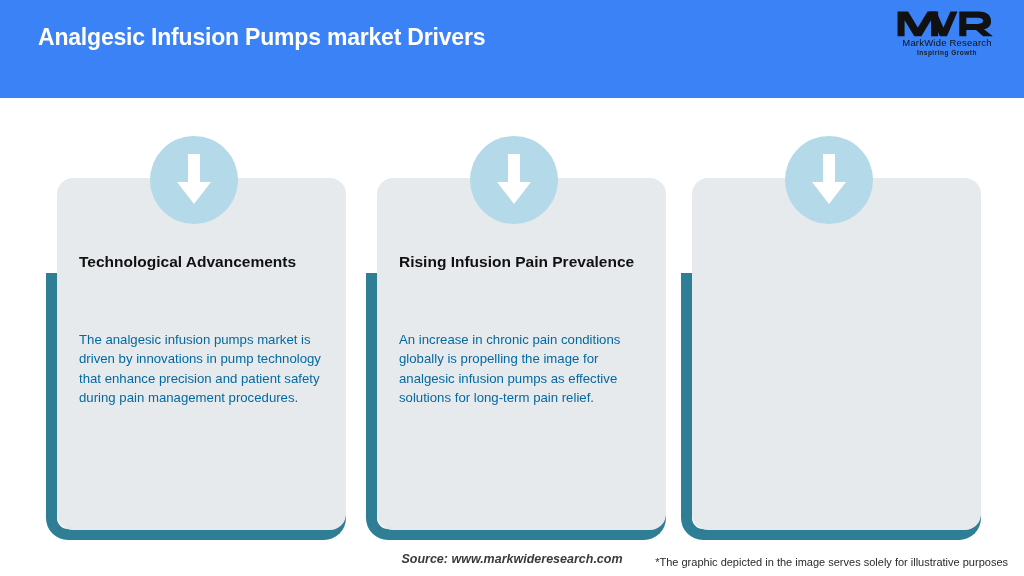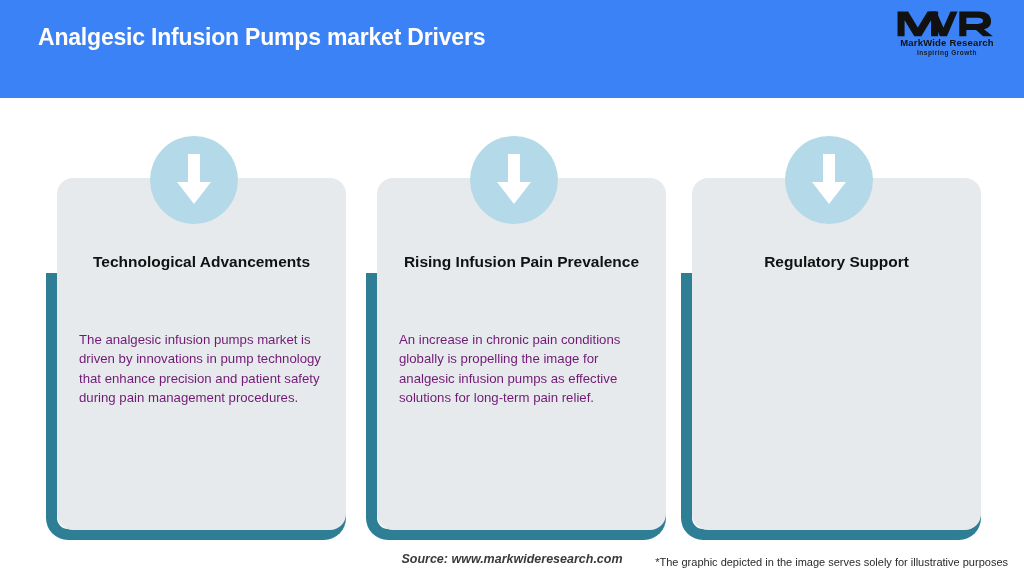--- a/index.html
+++ b/index.html
@@ -45,21 +45,21 @@
     text-align: center;
   }
   .logo-mark {
     display: block;
     margin: 0 auto;
     height: 30px;
   }
   .logo-name {
     display: block;
     font-size: 9.5px;
-    font-weight: bold;
+    font-weight: normal;
     color: #111111;
     letter-spacing: 0.2px;
     margin-top: -1px;
   }
   .logo-tag {
     display: block;
     font-size: 6.5px;
     font-weight: bold;
     color: #1c1c1c;
     letter-spacing: 0.5px;
@@ -124,33 +124,33 @@
   .card-icon svg {
     display: block;
     margin: 16px auto 0 auto;
   }
 
   .card-heading {
     position: absolute;
     left: 22px;
     top: 74px;
     width: 245px;
-    text-align: center;
+    text-align: left;
     font-size: 15.5px;
     font-weight: bold;
     color: #111111;
     line-height: 1.32;
   }
   .card-text {
     position: absolute;
     left: 22px;
     top: 152px;
     width: 252px;
     font-size: 13.2px;
-    color: #701a75;
+    color: #0369a1;
     line-height: 1.47;
     text-align: left;
   }
 
   
   .footer-source {
     position: absolute;
     left: 0;
     top: 552px;
     width: 1024px;
@@ -210,21 +210,20 @@
     <div class="card-icon">
       <svg width="40" height="56" viewBox="0 0 40 56">
         <path d="M14 2 L26 2 L26 30 L37 30 L20 52 L3 30 L14 30 Z" fill="#ffffff"></path>
       </svg>
     </div>
   </div>
 
   <div class="card-slot s2">
     <div class="card-frame"></div>
     <div class="card-body">
-      <div class="card-heading">Regulatory Support</div>
     </div>
     <div class="card-icon">
       <svg width="40" height="56" viewBox="0 0 40 56">
         <path d="M14 2 L26 2 L26 30 L37 30 L20 52 L3 30 L14 30 Z" fill="#ffffff"></path>
       </svg>
     </div>
   </div>
 
 </div>
 

